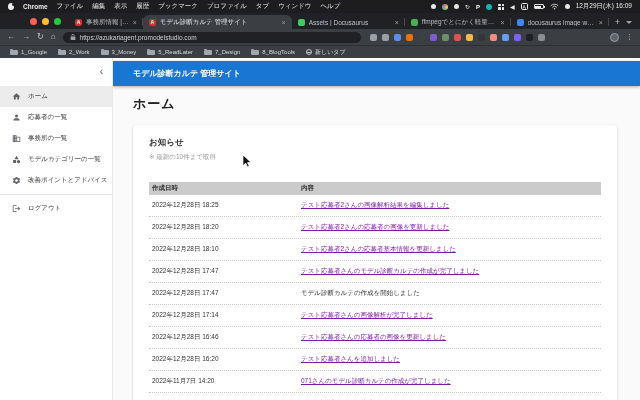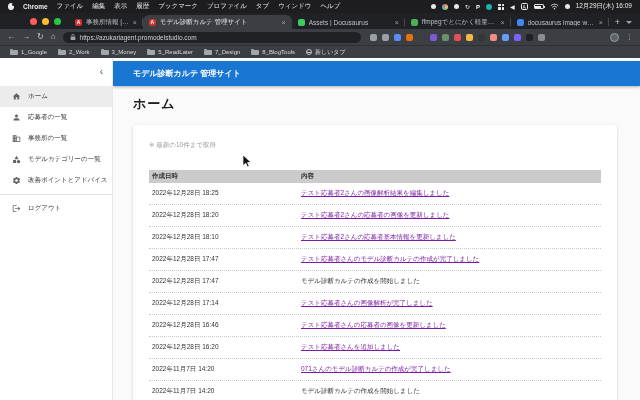--- a/index.html
+++ b/index.html
@@ -287,20 +287,21 @@
           </svg>
           <span>ログアウト</span>
         </div>
       </div>
   </div>
 
   <div class="main">
     <div class="h1">ホーム</div>
     <div class="card">
       <div class="card-inner">
+        <div class="notice-title">お知らせ</div>
         <div class="notice-sub">※ 最新の10件まで取得</div>
         <div class="thead">
           <span class="col-date">作成日時</span>
           <span class="col-content">内容</span>
         </div>
         <div id="tbody">
             <div class="trow">
               <span class="col-date">2022年12月28日 18:25</span>
               <span class="col-content"><a href="#">テスト応募者2さんの画像解析結果を編集しました</a></span>
             </div>

